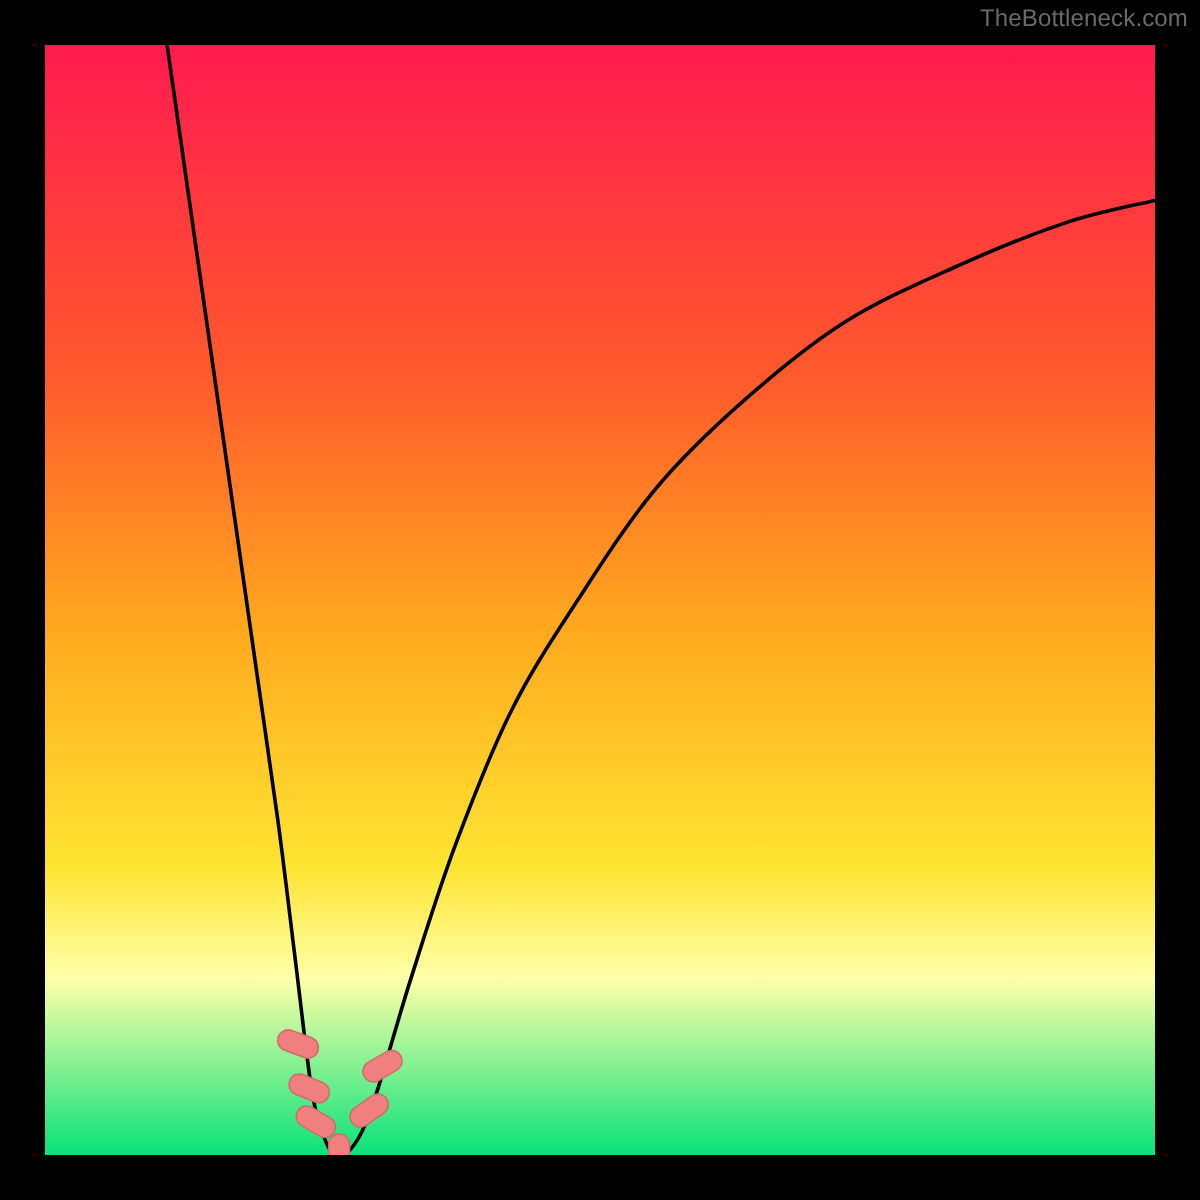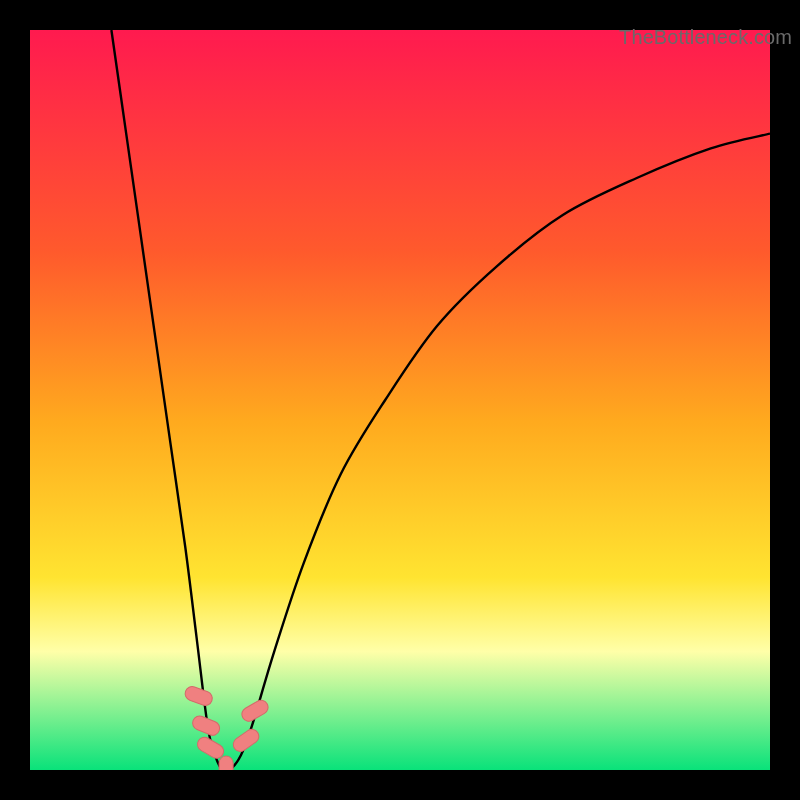--- a/index.html
+++ b/index.html
@@ -21,25 +21,24 @@
     top: 30px;
     width: 740px;
     height: 740px;
     overflow: hidden;
   }
   .watermark {
     position: absolute;
     top: 4px;
     right: 8px;
     color: #6a6a6a;
-    font-size: 20px;
+    font-size: 16px;
     font-weight: 500;
     letter-spacing: 0.1px;
     z-index: 20;
-    margin-top: 22px;
   }
   svg {
     display: block;
   }
 </style>
 </head>
 <body>
 
 <div class="watermark">TheBottleneck.com</div>
 

